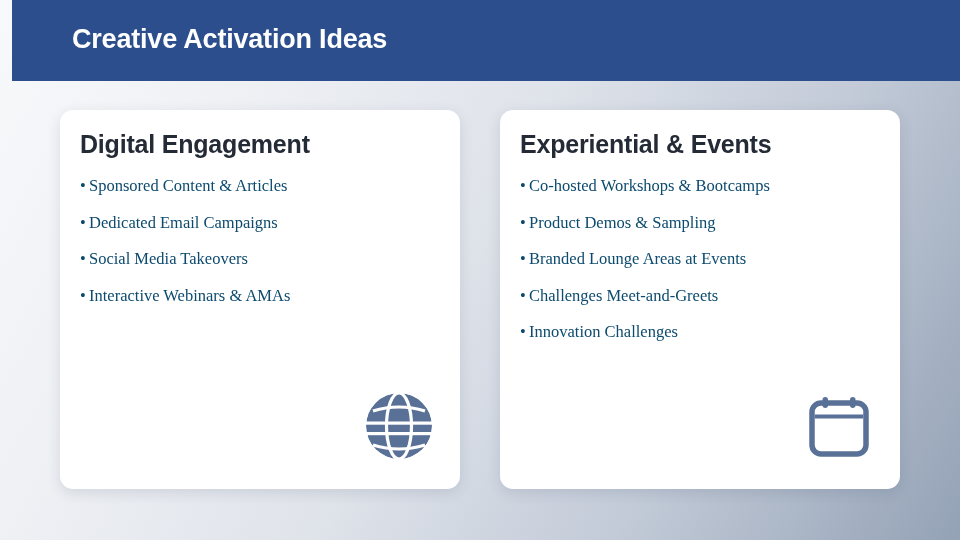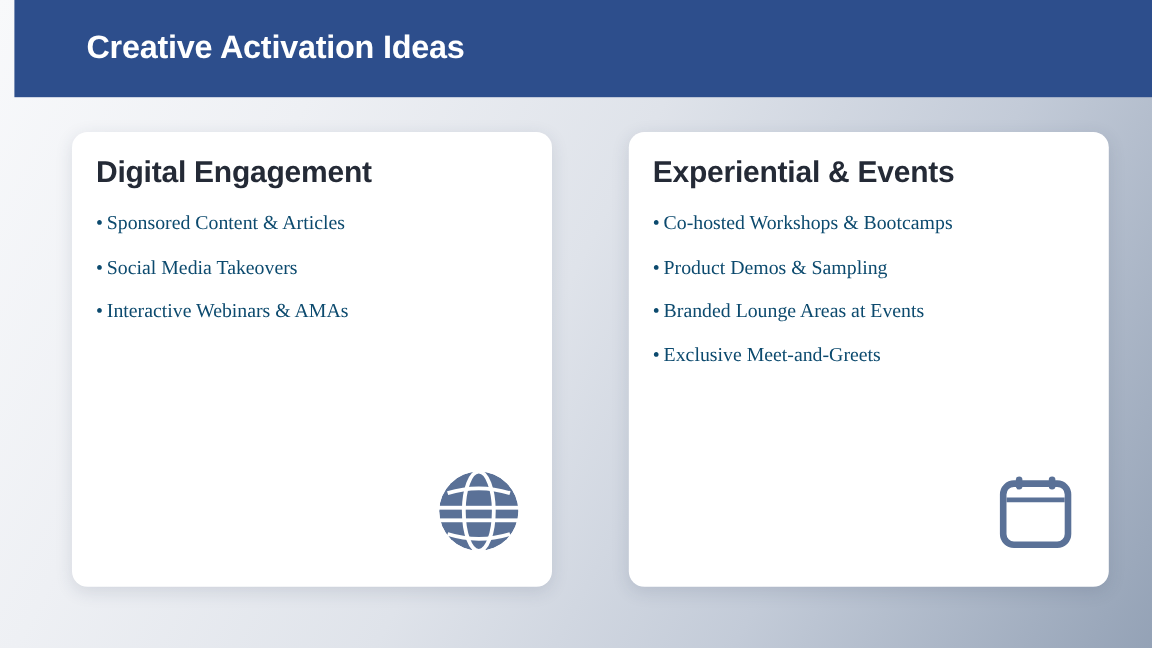--- a/index.html
+++ b/index.html
@@ -43,21 +43,21 @@
   .card {
     position: absolute;
     top: 110px;
     width: 400px;
     height: 379px;
     background: #ffffff;
     border-radius: 13px;
     box-shadow: 0 4px 14px rgba(40, 55, 85, 0.13);
   }
   #card-digital-engagement { left: 60px; }
-  #card-experiential-events { left: 500px; margin-left: 24px; }
+  #card-experiential-events { left: 500px; }
 
   .card-title {
     position: absolute;
     left: 20px;
     top: 20px;
     font-family: "Liberation Sans", sans-serif;
     font-size: 25px;
     font-weight: bold;
     color: #242a36;
     letter-spacing: -0.2px;
@@ -105,20 +105,23 @@
   </div>
 
   <div class="card" id="card-digital-engagement">
     <div class="card-title">Digital Engagement</div>
 
     <ul class="bullet-list">
       <li class="bullet-item">
         <span class="bullet-dot">•</span><span>Sponsored Content &amp; Articles</span>
       </li>
       <li class="bullet-item">
+        <span class="bullet-dot">•</span><span>Dedicated Email Campaigns</span>
+      </li>
+      <li class="bullet-item">
         <span class="bullet-dot">•</span><span>Social Media Takeovers</span>
       </li>
       <li class="bullet-item">
         <span class="bullet-dot">•</span><span>Interactive Webinars &amp; AMAs</span>
       </li>
     </ul>
 
     <div class="card-icon">
       <svg viewBox="0 0 70 70" width="70" height="70" aria-hidden="true">
         <defs>
@@ -147,21 +150,24 @@
       <li class="bullet-item">
         <span class="bullet-dot">•</span><span>Co-hosted Workshops &amp; Bootcamps</span>
       </li>
       <li class="bullet-item">
         <span class="bullet-dot">•</span><span>Product Demos &amp; Sampling</span>
       </li>
       <li class="bullet-item">
         <span class="bullet-dot">•</span><span>Branded Lounge Areas at Events</span>
       </li>
       <li class="bullet-item">
-        <span class="bullet-dot">•</span><span>Exclusive Meet-and-Greets</span>
+        <span class="bullet-dot">•</span><span>Challenges Meet-and-Greets</span>
+      </li>
+      <li class="bullet-item">
+        <span class="bullet-dot">•</span><span>Innovation Challenges</span>
       </li>
     </ul>
 
     <div class="card-icon">
       <svg viewBox="0 0 70 70" width="70" height="70" aria-hidden="true">
 
         <rect x="18.5" y="6" width="5.5" height="11" rx="2.75" fill="#5a7197"></rect>
         <rect x="46" y="6" width="5.5" height="11" rx="2.75" fill="#5a7197"></rect>
 
         <rect x="8" y="12" width="54" height="51" rx="9" ry="9" fill="none" stroke="#5a7197" stroke-width="5.5"></rect>

